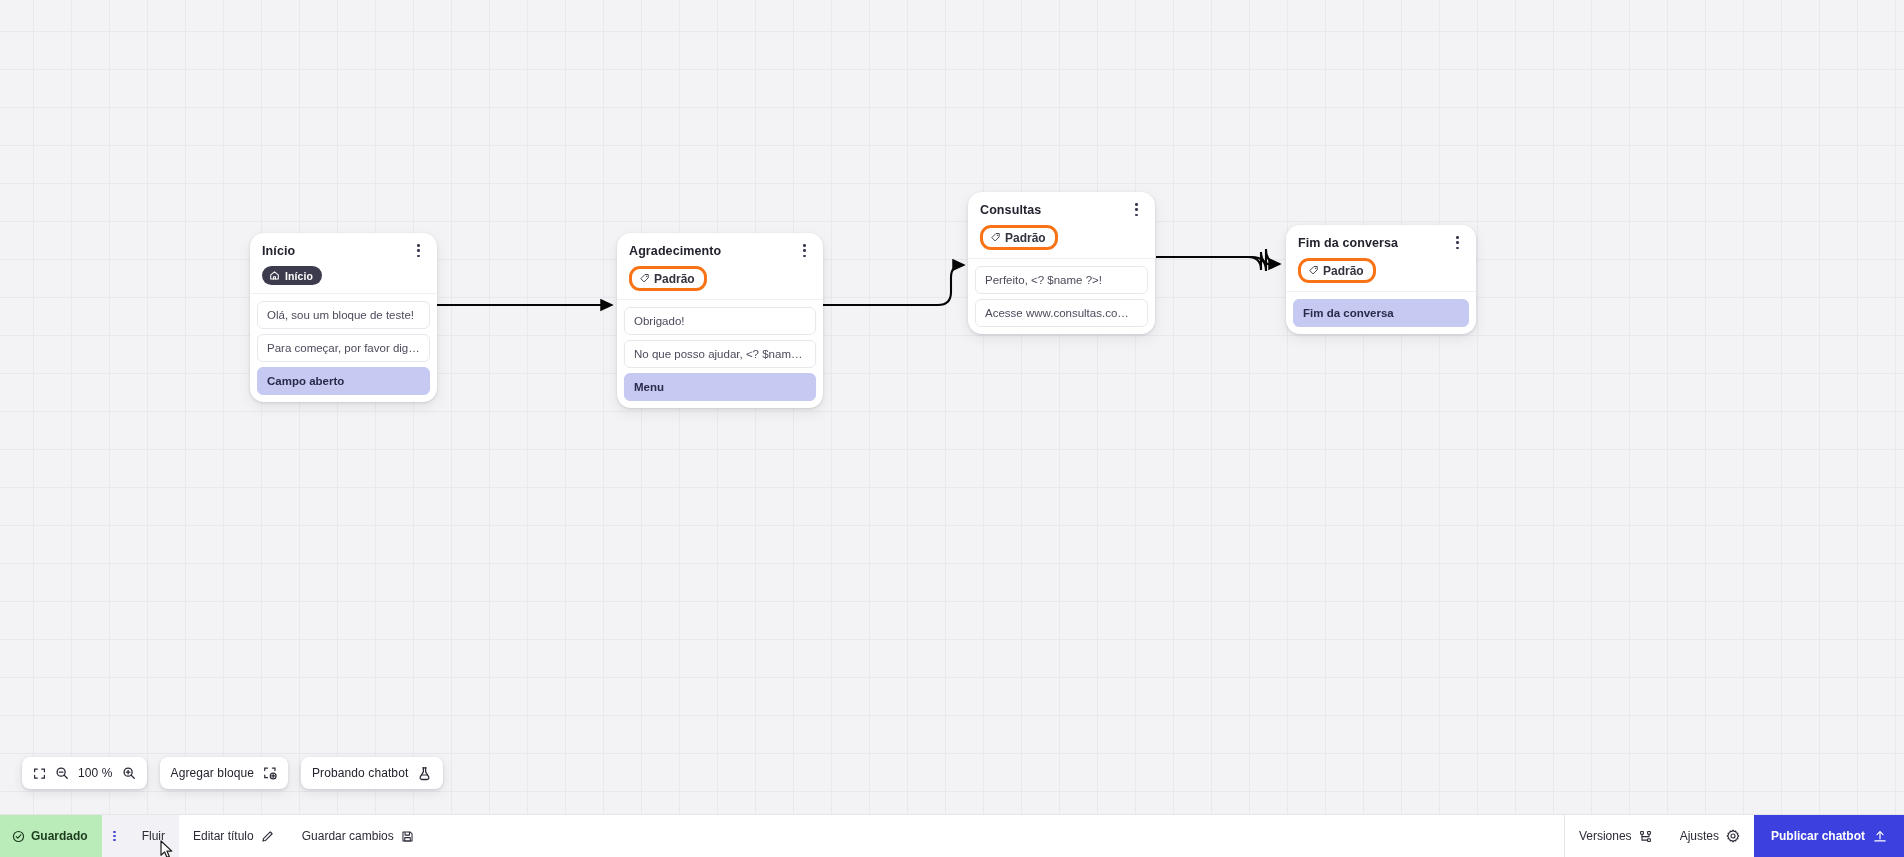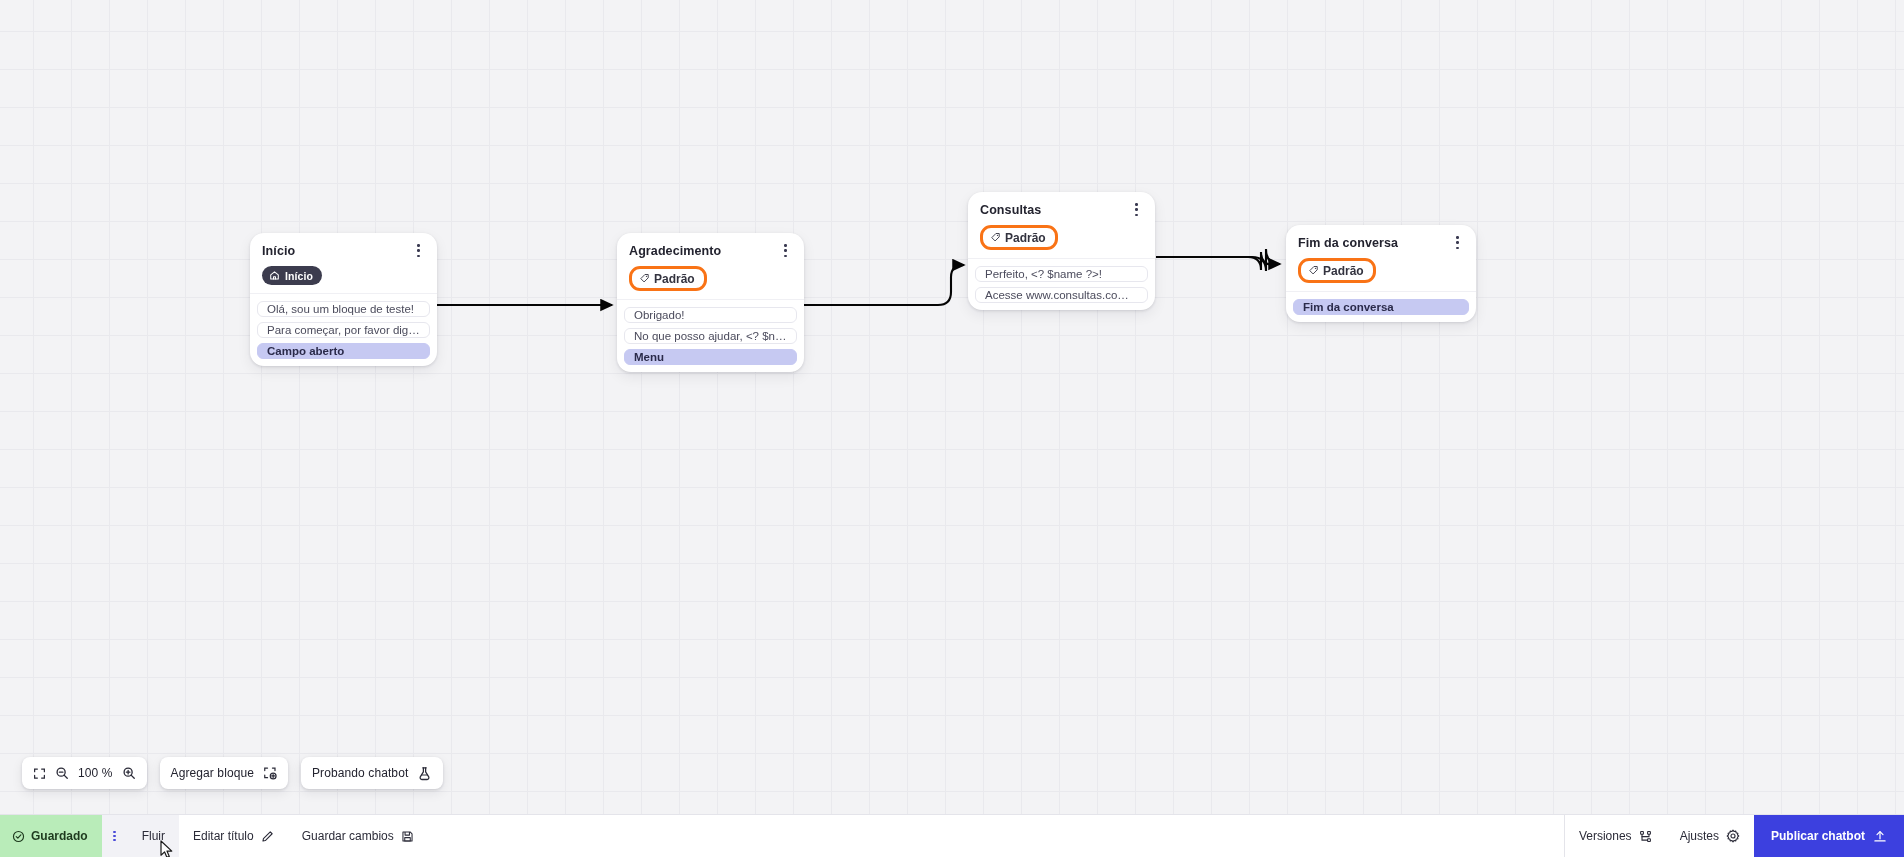--- a/index.html
+++ b/index.html
@@ -74,21 +74,21 @@
   .badge-default svg, .badge-start svg { display: block; }
 
   
   .rows { padding: 0 7px; }
   .row {
     border: 1px solid #e7e7ee;
     background: #ffffff;
     border-radius: 6px;
     font-size: 11.5px;
     color: #4b4b5c;
-    padding: 0 9px;
+    padding: 6px 9px;
     margin-top: 5px;
     white-space: nowrap;
     overflow: hidden;
     text-overflow: ellipsis;
     line-height: 14px;
   }
   .row.first { margin-top: 0; }
   .row.accent {
     background: #c6c9f2;
     border-color: #c6c9f2;
@@ -204,21 +204,21 @@
     </div>
     <div class="rows-wrap">
       <div class="rows">
         <div class="row first">Olá, sou um bloque de teste!</div>
         <div class="row">Para começar, por favor digite o ...</div>
         <div class="row accent">Campo aberto</div>
       </div>
     </div>
   </div>
 
-  <div class="node" style="left:617px; top:233px; width:187px;">
+  <div class="node" style="left:617px; top:233px; width:206px;">
     <div class="node-head">
       <div class="node-title-row">
         <span class="node-title">Agradecimento</span>
         <span class="kebab">
             <i></i>
             <i></i>
             <i></i>
           </span>
       </div>
       <div class="badge-row">

